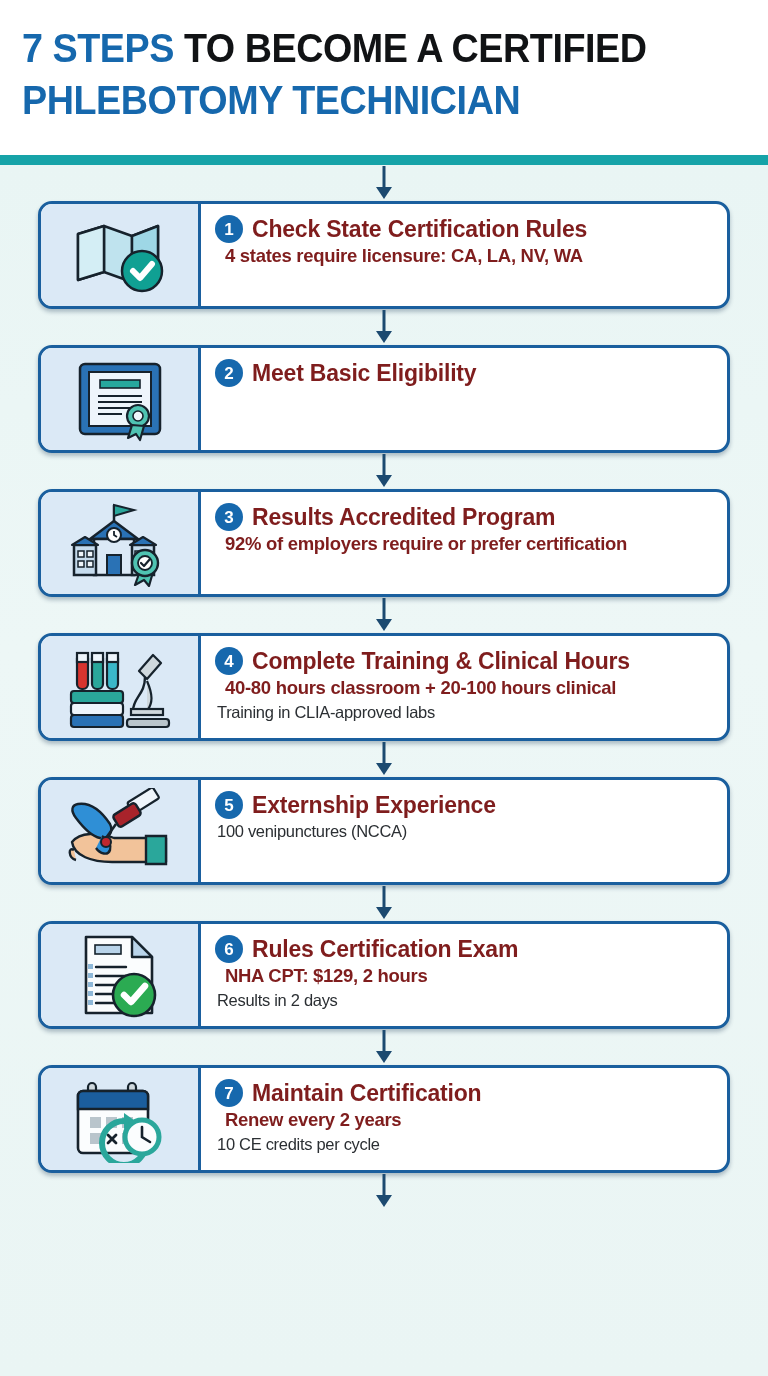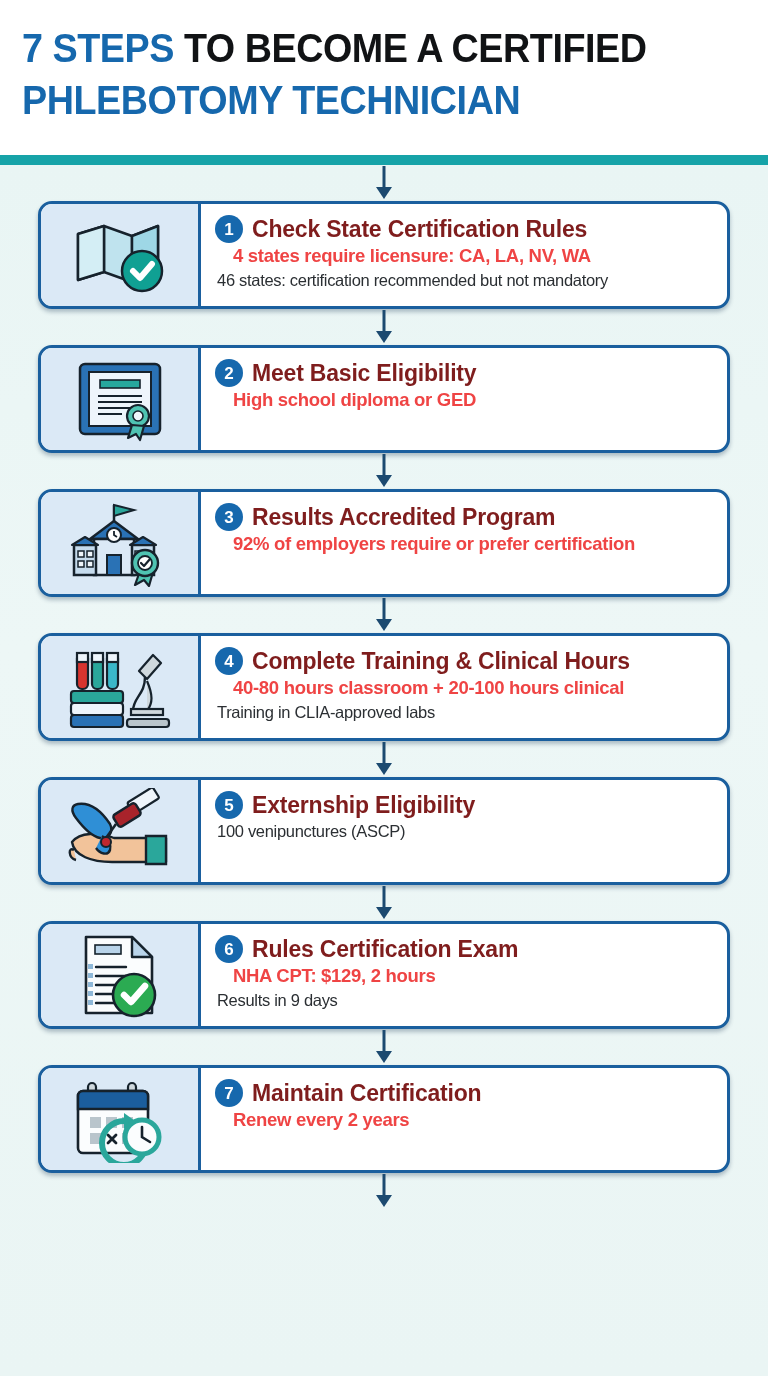--- a/index.html
+++ b/index.html
@@ -102,24 +102,24 @@
   .step-title {
     font-size: 23px;
     font-weight: bold;
     color: #7f1d1d;
     white-space: nowrap;
     letter-spacing: -0.2px;
   }
   .step-sub {
     font-size: 18.5px;
     font-weight: bold;
-    color: #ef4444;
+    color: #7f1d1d;
     white-space: nowrap;
     letter-spacing: -0.3px;
-    margin-left: 18px;
+    margin-left: 10px;
     line-height: 1.35;
   }
   .step-detail {
     font-size: 16.5px;
     font-weight: normal;
     color: #2b2f33;
     white-space: nowrap;
     letter-spacing: -0.3px;
     margin-left: 2px;
     line-height: 1.35;
@@ -156,21 +156,20 @@
           <circle cx="78" cy="57" r="20" fill="#10a093" stroke="#16222c" stroke-width="2.5"></circle>
           <path d="M69 57 L76 64 L88 50" stroke="#fff" stroke-width="6" fill="none" stroke-linecap="round" stroke-linejoin="round"></path>
         </svg>
       </div>
       <div class="card-body">
         <div class="row-title">
           <div class="badge">1</div>
           <div class="step-title">Check State Certification Rules</div>
         </div>
         <div class="step-sub">4 states require licensure: CA, LA, NV, WA</div>
-        <div class="step-detail">46 states: certification recommended but not mandatory</div>
       </div>
     </div>
 
     <div class="arrow">
       <svg width="24" height="34" viewBox="0 0 24 34">
           <path d="M12 0 L12 23" stroke="#1c4a70" stroke-width="3" fill="none"></path>
           <path d="M12 33 L4 21 L20 21 Z" fill="#1c4a70"></path>
         </svg>
     </div>
 
@@ -184,21 +183,20 @@
           <circle cx="68" cy="60" r="11" fill="#4fc3b2" stroke="#16222c" stroke-width="2.2"></circle>
           <circle cx="68" cy="60" r="5" fill="#eef5fb" stroke="#16222c" stroke-width="1.6"></circle>
           <path d="M62 69 L58 82 L66 78 L70 84 L74 70 Z" fill="#4fc3b2" stroke="#16222c" stroke-width="2.2" stroke-linejoin="round"></path>
         </svg>
       </div>
       <div class="card-body">
         <div class="row-title">
           <div class="badge">2</div>
           <div class="step-title">Meet Basic Eligibility</div>
         </div>
-        <div class="step-sub">High school diploma or GED</div>
       </div>
     </div>
 
     <div class="arrow">
       <svg width="24" height="34" viewBox="0 0 24 34">
           <path d="M12 0 L12 23" stroke="#1c4a70" stroke-width="3" fill="none"></path>
           <path d="M12 33 L4 21 L20 21 Z" fill="#1c4a70"></path>
         </svg>
     </div>
 
@@ -291,23 +289,23 @@
           <path d="M66 26 L94 8" stroke="#16222c" stroke-width="2.2"></path>
           <rect x="70" y="6" width="30" height="13" rx="2" fill="#eef5fb" stroke="#16222c" stroke-width="2.2" transform="rotate(-32 85 12)"></rect>
           <rect x="56" y="20" width="26" height="14" rx="3" fill="#a8232b" stroke="#16222c" stroke-width="2.4" transform="rotate(-32 69 27)"></rect>
           <path d="M58 36 L48 50" stroke="#16222c" stroke-width="2.6"></path>
           <circle cx="48" cy="54" r="5" fill="#c1272d" stroke="#16222c" stroke-width="2"></circle>
         </svg>
       </div>
       <div class="card-body">
         <div class="row-title">
           <div class="badge">5</div>
-          <div class="step-title">Externship Eligibility</div>
-        </div>
-        <div class="step-detail">100 venipunctures (ASCP)</div>
+          <div class="step-title">Externship Experience</div>
+        </div>
+        <div class="step-detail">100 venipunctures (NCCA)</div>
       </div>
     </div>
 
     <div class="arrow">
       <svg width="24" height="34" viewBox="0 0 24 34">
           <path d="M12 0 L12 23" stroke="#1c4a70" stroke-width="3" fill="none"></path>
           <path d="M12 33 L4 21 L20 21 Z" fill="#1c4a70"></path>
         </svg>
     </div>
 
@@ -334,21 +332,21 @@
           <circle cx="64" cy="64" r="21" fill="#2bab52" stroke="#16222c" stroke-width="2.6"></circle>
           <path d="M54 64 L61 71 L75 55" stroke="#fff" stroke-width="6.5" fill="none" stroke-linecap="round" stroke-linejoin="round"></path>
         </svg>
       </div>
       <div class="card-body">
         <div class="row-title">
           <div class="badge">6</div>
           <div class="step-title">Rules Certification Exam</div>
         </div>
         <div class="step-sub">NHA CPT: $129, 2 hours</div>
-        <div class="step-detail">Results in 9 days</div>
+        <div class="step-detail">Results in 2 days</div>
       </div>
     </div>
 
     <div class="arrow">
       <svg width="24" height="34" viewBox="0 0 24 34">
           <path d="M12 0 L12 23" stroke="#1c4a70" stroke-width="3" fill="none"></path>
           <path d="M12 33 L4 21 L20 21 Z" fill="#1c4a70"></path>
         </svg>
     </div>
 
@@ -373,20 +371,21 @@
           <circle cx="76" cy="62" r="17" fill="#fbfdfe" stroke="#2aa79b" stroke-width="5"></circle>
           <path d="M76 52 L76 62 L84 67" stroke="#16222c" stroke-width="2.6" fill="none" stroke-linecap="round"></path>
         </svg>
       </div>
       <div class="card-body">
         <div class="row-title">
           <div class="badge">7</div>
           <div class="step-title">Maintain Certification</div>
         </div>
         <div class="step-sub">Renew every 2 years</div>
+        <div class="step-detail">10 CE credits per cycle</div>
       </div>
     </div>
 
     <div class="arrow">
       <svg width="24" height="34" viewBox="0 0 24 34">
           <path d="M12 0 L12 23" stroke="#1c4a70" stroke-width="3" fill="none"></path>
           <path d="M12 33 L4 21 L20 21 Z" fill="#1c4a70"></path>
         </svg>
     </div>
   </div>

